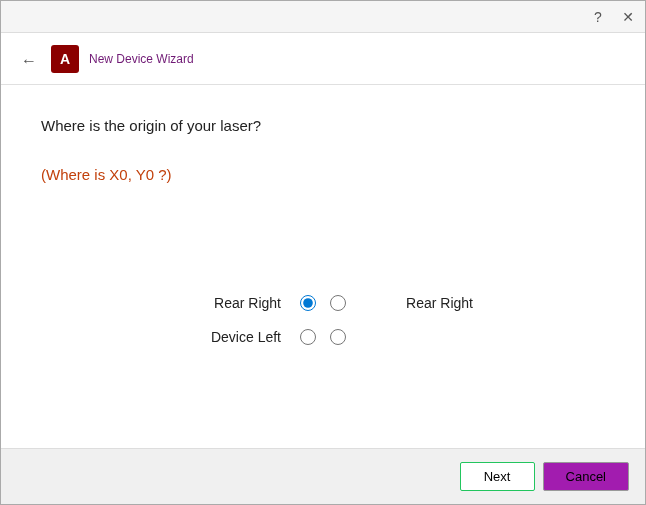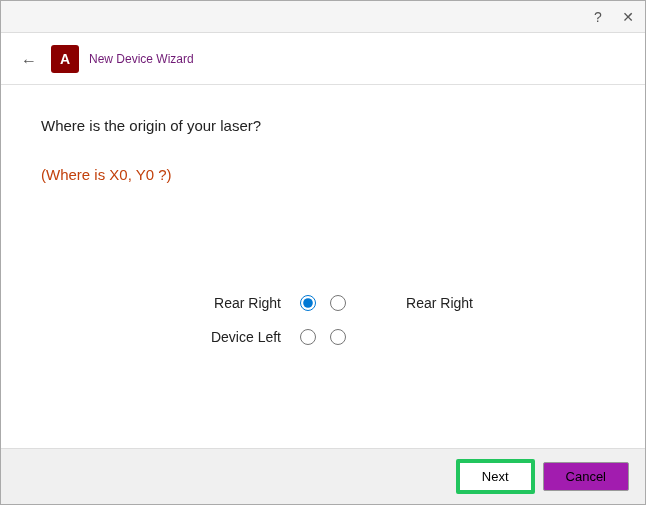--- a/index.html
+++ b/index.html
@@ -154,21 +154,21 @@
 
     .btn {
       padding: 6px 22px;
       font-size: 13px;
       cursor: pointer;
       border-radius: 2px;
     }
 
     .btn-next {
       background: #ffffff;
-      border: 4px solid #22c55e;
+      border: 1px solid #22c55e;
       color: #000;
       min-width: 75px;
     }
 
     .btn-cancel {
       background: #a21caf;
       border: 1px solid #999;
       color: #000;
       min-width: 75px;
     }

